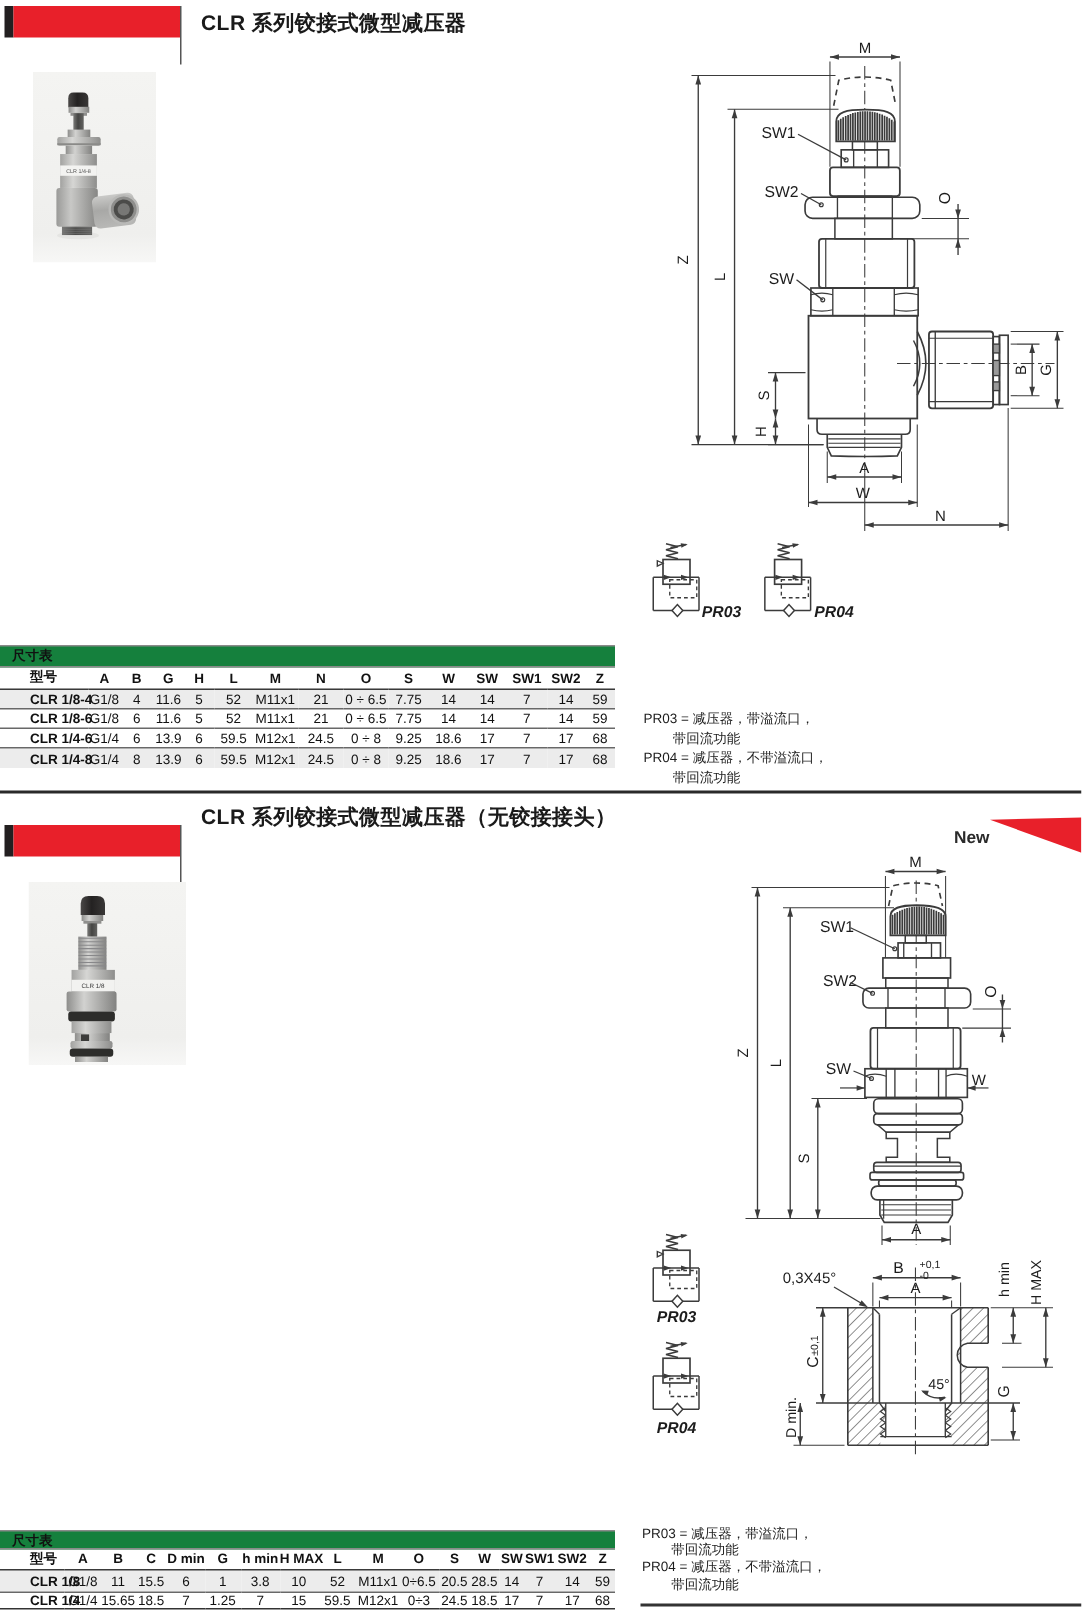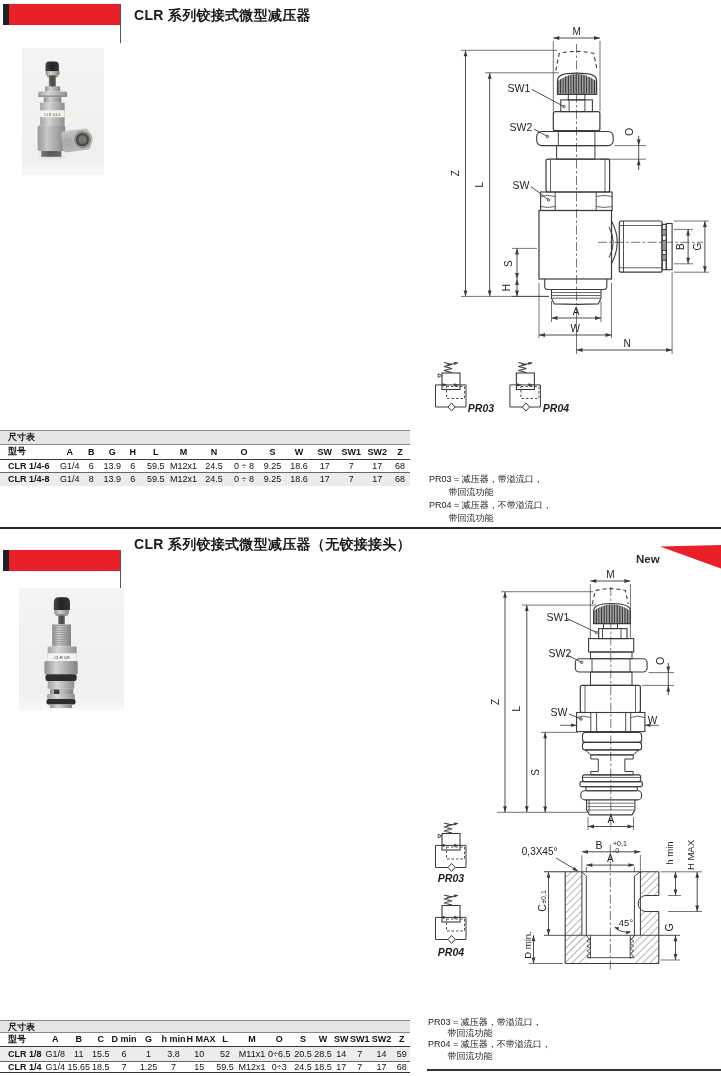--- a/index.html
+++ b/index.html
@@ -2,26 +2,26 @@
 <html><head><meta charset="utf-8"><style>
 *{margin:0;padding:0}
 html,body{width:721px;height:1076px;background:#fff;overflow:hidden;
  font-family:"Liberation Sans",sans-serif;position:relative}
 .abs{position:absolute}
 .h1t{position:absolute;font-size:14px;font-weight:bold;color:#1a1a1a;letter-spacing:0.3px;white-space:nowrap}
 .prtxt{position:absolute;font-size:9px;color:#1d1d1d;line-height:13px;white-space:nowrap}
 .prtxt2{position:absolute;font-size:9px;color:#1d1d1d;line-height:11.2px;white-space:nowrap}
 
 .tb{position:absolute;left:0;width:410px;font-family:"Liberation Sans",sans-serif}
-.band{height:12px;background:#e5e5e5;border-top:1px solid #8a8a8a;border-bottom:1px solid #8a8a8a;
+.band{height:12px;background:#15803d;border-top:1px solid #8a8a8a;border-bottom:1px solid #8a8a8a;
  font-size:9px;font-weight:bold;color:#111;padding:1px 0 0 8px;box-sizing:border-box;line-height:10px}
 table.dim{border-collapse:collapse;width:410px;table-layout:fixed;font-size:9px;color:#111}
 table.dim th{font-weight:bold;text-align:center;padding:0;vertical-align:middle;white-space:nowrap}
 table.dim td{text-align:center;padding:0;vertical-align:middle;white-space:nowrap}
-table.dim th:first-child,table.dim td:first-child{text-align:left;padding-left:8px}
+table.dim th:first-child,table.dim td:first-child{text-align:left;padding-left:20px}
 table.dim td:first-child{font-weight:bold}
 tr.hd{height:15px;border-bottom:1.6px solid #3a3a3a}
 tr.r{height:13.5px;border-top:1px solid #686868}
 tr.g{background:#ececec}
 </style></head><body>
 <div class="abs" style="left:3px;top:4px;width:6px;height:21px;background:#231f20"></div>
 <div class="abs" style="left:9px;top:4px;width:111px;height:21px;background:#e8202a"></div>
 <div class="abs" style="left:119.5px;top:4px;width:1.3px;height:39px;background:#555"></div>
 <div class="h1t" style="left:134px;top:7px">CLR 系列铰接式微型减压器</div>
 <svg class="abs" style="left:22px;top:48px" width="82" height="127" viewBox="0 0 82 127">
@@ -285,20 +285,54 @@
           <th>L</th>
           <th>M</th>
           <th>N</th>
           <th>O</th>
           <th>S</th>
           <th>W</th>
           <th>SW</th>
           <th>SW1</th>
           <th>SW2</th>
           <th>Z</th>
+        </tr>
+        <tr class="r g" style="height:13.3px">
+          <td>CLR 1/8-4</td>
+          <td>G1/8</td>
+          <td>4</td>
+          <td>11.6</td>
+          <td>5</td>
+          <td>52</td>
+          <td>M11x1</td>
+          <td>21</td>
+          <td>0 ÷ 6.5</td>
+          <td>7.75</td>
+          <td>14</td>
+          <td>14</td>
+          <td>7</td>
+          <td>14</td>
+          <td>59</td>
+        </tr>
+        <tr class="r" style="height:13.3px">
+          <td>CLR 1/8-6</td>
+          <td>G1/8</td>
+          <td>6</td>
+          <td>11.6</td>
+          <td>5</td>
+          <td>52</td>
+          <td>M11x1</td>
+          <td>21</td>
+          <td>0 ÷ 6.5</td>
+          <td>7.75</td>
+          <td>14</td>
+          <td>14</td>
+          <td>7</td>
+          <td>14</td>
+          <td>59</td>
         </tr>
         <tr class="r" style="height:13.3px">
           <td>CLR 1/4-6</td>
           <td>G1/4</td>
           <td>6</td>
           <td>13.9</td>
           <td>6</td>
           <td>59.5</td>
           <td>M12x1</td>
           <td>24.5</td>

